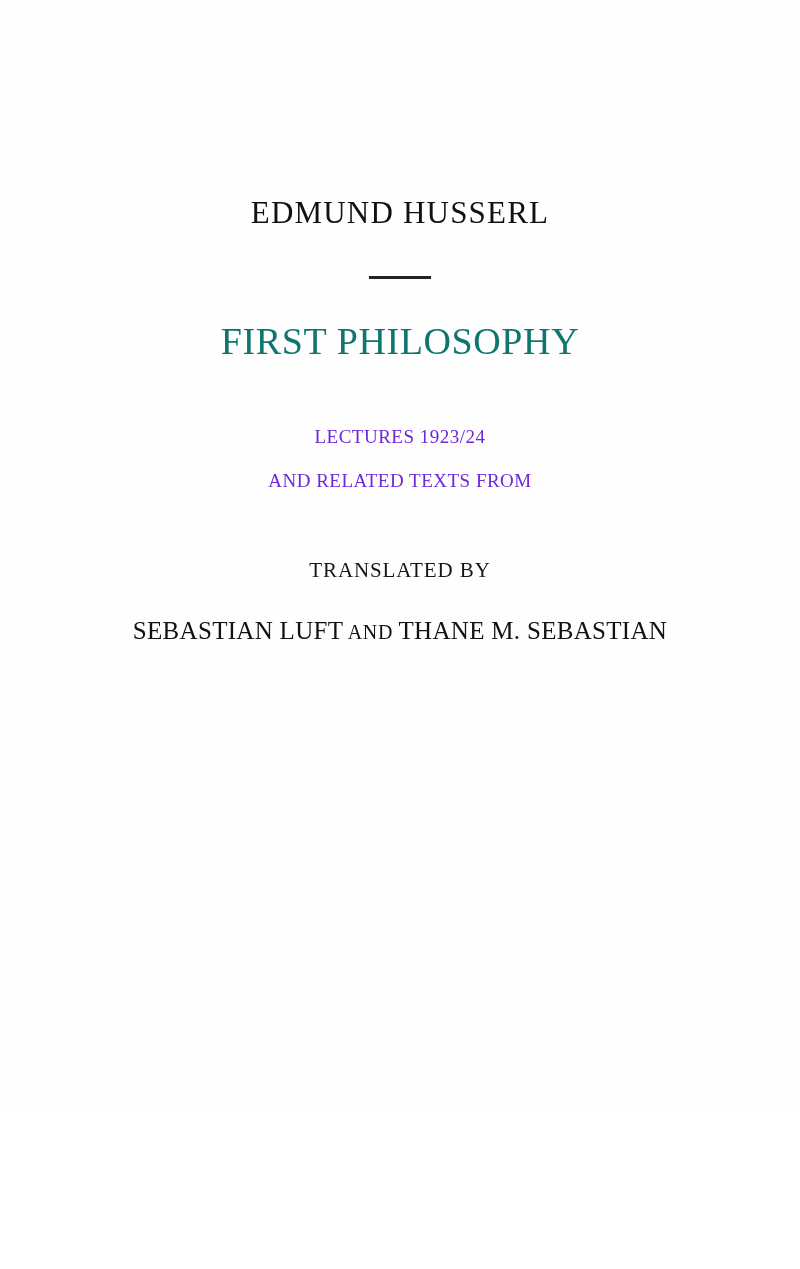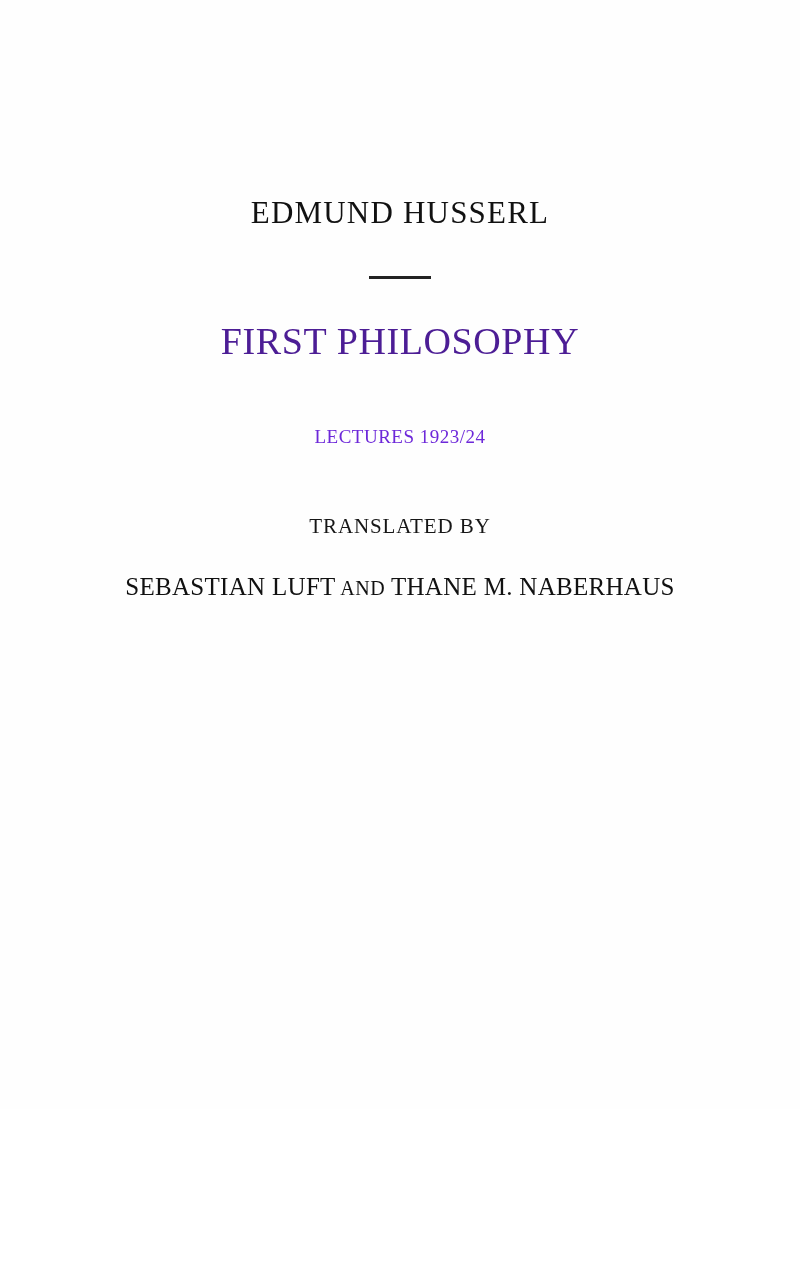--- a/index.html
+++ b/index.html
@@ -40,21 +40,21 @@
     width: 62px;
     height: 3px;
     background: #222222;
     margin: 46px auto 0 auto;
   }
   .maintitle {
     margin-top: 42px;
     font-size: 38px;
     letter-spacing: 0.6px;
     font-weight: 400;
-    color: #4c1d95;
+    color: #0f766e;
     line-height: 1.1;
   }
   .subtitle-group {
     margin-top: 64px;
   }
   .subtitle-line {
     font-size: 19px;
     letter-spacing: 0.5px;
     line-height: 1.0;
     margin-bottom: 25px;
@@ -89,23 +89,24 @@
   <div class="title-block">
 
     <div class="author">EDMUND HUSSERL</div>
 
     <div class="rule"></div>
 
     <div class="maintitle">FIRST PHILOSOPHY</div>
 
     <div class="subtitle-group">
       <div class="subtitle-line">LECTURES 1923/24</div>
+      <div class="subtitle-line">AND RELATED TEXTS FROM</div>
     </div>
 
     <div class="translated-by">TRANSLATED BY</div>
 
     <div class="translators">
-      <span>SEBASTIAN LUFT</span><span class="small-and"> AND </span><span>THANE M. NABERHAUS</span>
+      <span>SEBASTIAN LUFT</span><span class="small-and"> AND </span><span>THANE M. SEBASTIAN</span>
     </div>
 
   </div>
 
 </div>
 
 </body></html>

